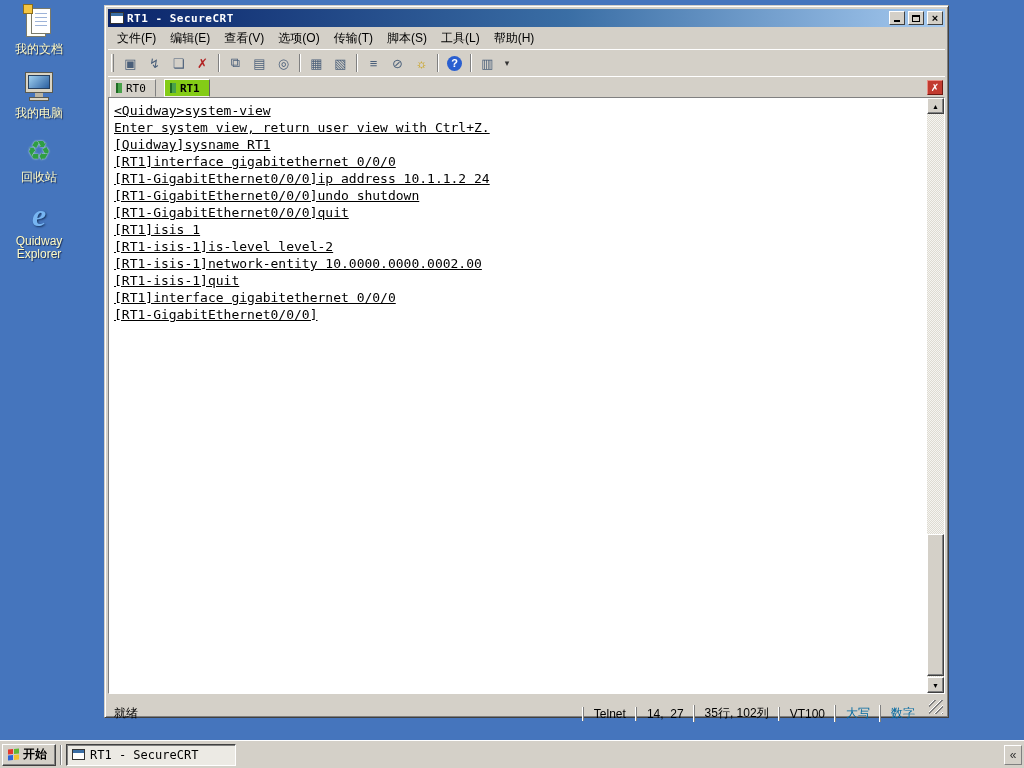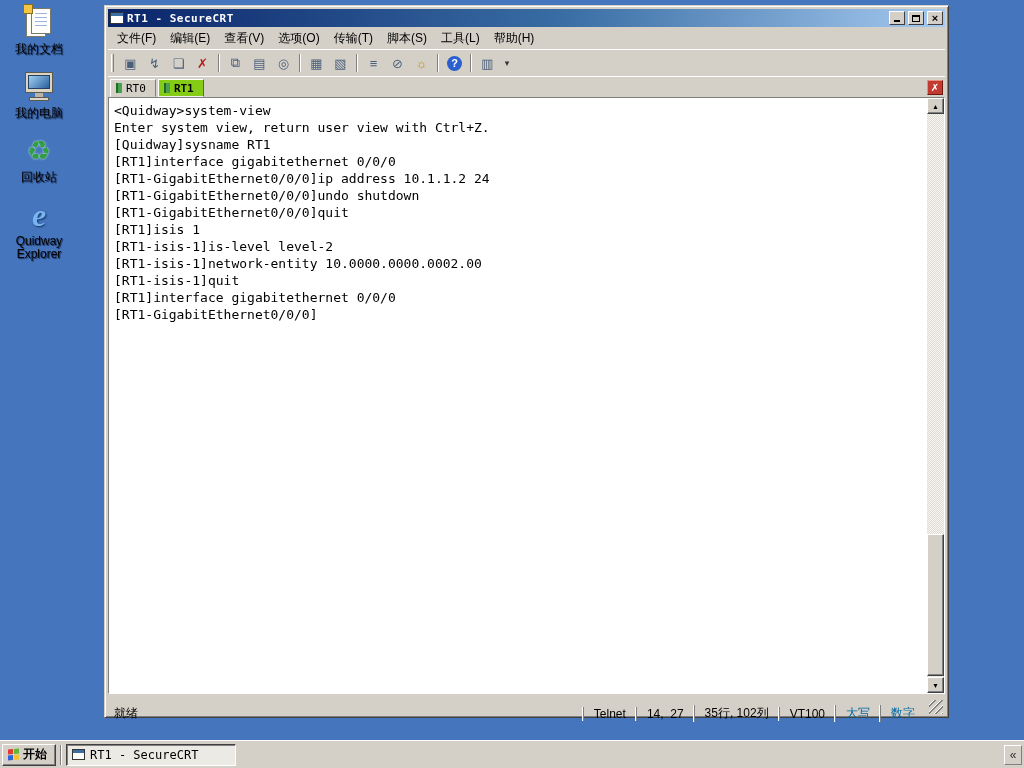--- a/index.html
+++ b/index.html
@@ -8,21 +8,21 @@
     width:1024px; height:768px; overflow:hidden; position:relative;
     background:#4575bd;
     font-family:"Liberation Sans","DejaVu Sans",sans-serif;
     -webkit-font-smoothing:antialiased;
   }
 
   
   .desk-col { position:absolute; left:0; top:6px; width:78px; }
   .desk-icon { width:78px; margin-bottom:14px; display:flex; flex-direction:column; align-items:center; cursor:pointer; }
   .desk-icon .art { width:34px; height:34px; display:flex; align-items:center; justify-content:center; position:relative; }
-  .desk-icon .lbl { margin-top:3px; font-size:12px; color:#000000; text-align:center; text-shadow:1px 1px 1px #1b2e57; line-height:13px; max-width:70px; }
+  .desk-icon .lbl { margin-top:3px; font-size:12px; color:#fef9c3; text-align:center; text-shadow:1px 1px 1px #1b2e57; line-height:13px; max-width:70px; }
 
   .art-docs { width:26px; height:30px; position:relative; }
   .art-docs .sheet { position:absolute; width:20px; height:26px; background:#fdfdf6; border:1px solid #7a7a6a; }
   .art-docs .s1 { left:0; top:3px; }
   .art-docs .s2 { left:5px; top:0; background:#ffffff; }
   .art-docs .s2:before { content:""; position:absolute; left:3px; top:4px; width:12px; height:14px;
      background:repeating-linear-gradient(#9db3d8 0 1px, transparent 1px 4px); }
   .art-docs .clip { position:absolute; left:-3px; top:-4px; width:10px; height:10px; background:#f4c542; border:1px solid #8a6d1d; }
 
   .art-pc { position:relative; width:32px; height:32px; }
@@ -71,29 +71,29 @@
     font-size:13px; color:#4a5f7a; cursor:pointer; border:1px solid transparent; }
   .tool-sep { width:2px; height:18px; border-left:1px solid #808080; border-right:1px solid #fff; margin:0 3px; flex:none; }
   .tool-btn.red { color:#b22222; }
   .tool-btn.help { color:#fff; }
   .tool-btn.help span { width:15px; height:15px; border-radius:50%; background:#2a5fd0; display:flex; align-items:center; justify-content:center; font-weight:bold; font-size:11px; }
   .tool-btn.warm { color:#c89a00; }
   .tool-overflow { font-size:9px; color:#333; width:14px; }
 
   .tabbar { height:21px; flex:none; background:#d4d0c8; display:flex; align-items:flex-end; border-top:1px solid #fff; padding:1px 2px 0 2px; }
   .tab { height:18px; display:flex; align-items:center; gap:4px; padding:0 9px 0 5px; font-size:11px; font-family:"DejaVu Sans Mono",monospace;
-    border:1px solid; border-color:#ffffff #808080 #d4d0c8 #ffffff; background:#d4d0c8; cursor:pointer; margin-right:2px; }
+    border:1px solid; border-color:#ffffff #808080 #d4d0c8 #ffffff; background:#d4d0c8; cursor:pointer; margin-right:8px; }
   .tab.active { background:#84cc16; border-color:#ffffff #606060 #f2f0ec #ffffff; font-weight:bold; }
   .tab-ind { width:6px; height:10px; background:#49a24b; border-left:2px solid #1f6b24; flex:none; }
   .tabbar-spacer { flex:1; }
   .tabbar-close { width:16px; height:15px; background:#c23b30; border:1px solid; border-color:#e88d84 #6e1812 #6e1812 #e88d84;
     color:#fff; font-size:10px; font-weight:bold; display:flex; align-items:center; justify-content:center; cursor:pointer; margin-bottom:2px; }
 
   
-  .term-wrap { flex:1; position:relative; background:#fff; border:1px solid; border-color:#808080 #ffffff #ffffff #808080; overflow:hidden; }
+  .term-wrap { flex:1; position:relative; background:#fff; border:1px solid; border-color:#808080 #ffffff #ffffff #808080; overflow:hidden;text-decoration:underline; }
   .terminal { margin:0; padding:4px 2px 0 5px; font-family:"DejaVu Sans Mono","Liberation Mono",monospace;
     font-size:13px; line-height:17px; color:#000; white-space:pre; cursor:text; }
   .scrollbar { position:absolute; top:0; right:0; bottom:0; width:17px; background:#ebe9e3;
     background-image:repeating-conic-gradient(#f6f5f1 0 25%, #dedbd2 0 50%); background-size:2px 2px; }
   .sb-btn { position:absolute; left:0; width:17px; height:16px; background:#d4d0c8; border:1px solid; border-color:#ffffff #404040 #404040 #ffffff;
     box-shadow:inset -1px -1px 0 #808080; display:flex; align-items:center; justify-content:center; font-size:7px; color:#000; cursor:pointer; }
   .sb-up { top:0; } .sb-down { bottom:0; }
   .sb-thumb { position:absolute; left:0; width:17px; bottom:17px; height:142px; background:#d4d0c8;
     border:1px solid; border-color:#ffffff #404040 #404040 #ffffff; box-shadow:inset -1px -1px 0 #808080; cursor:grab; }
 

